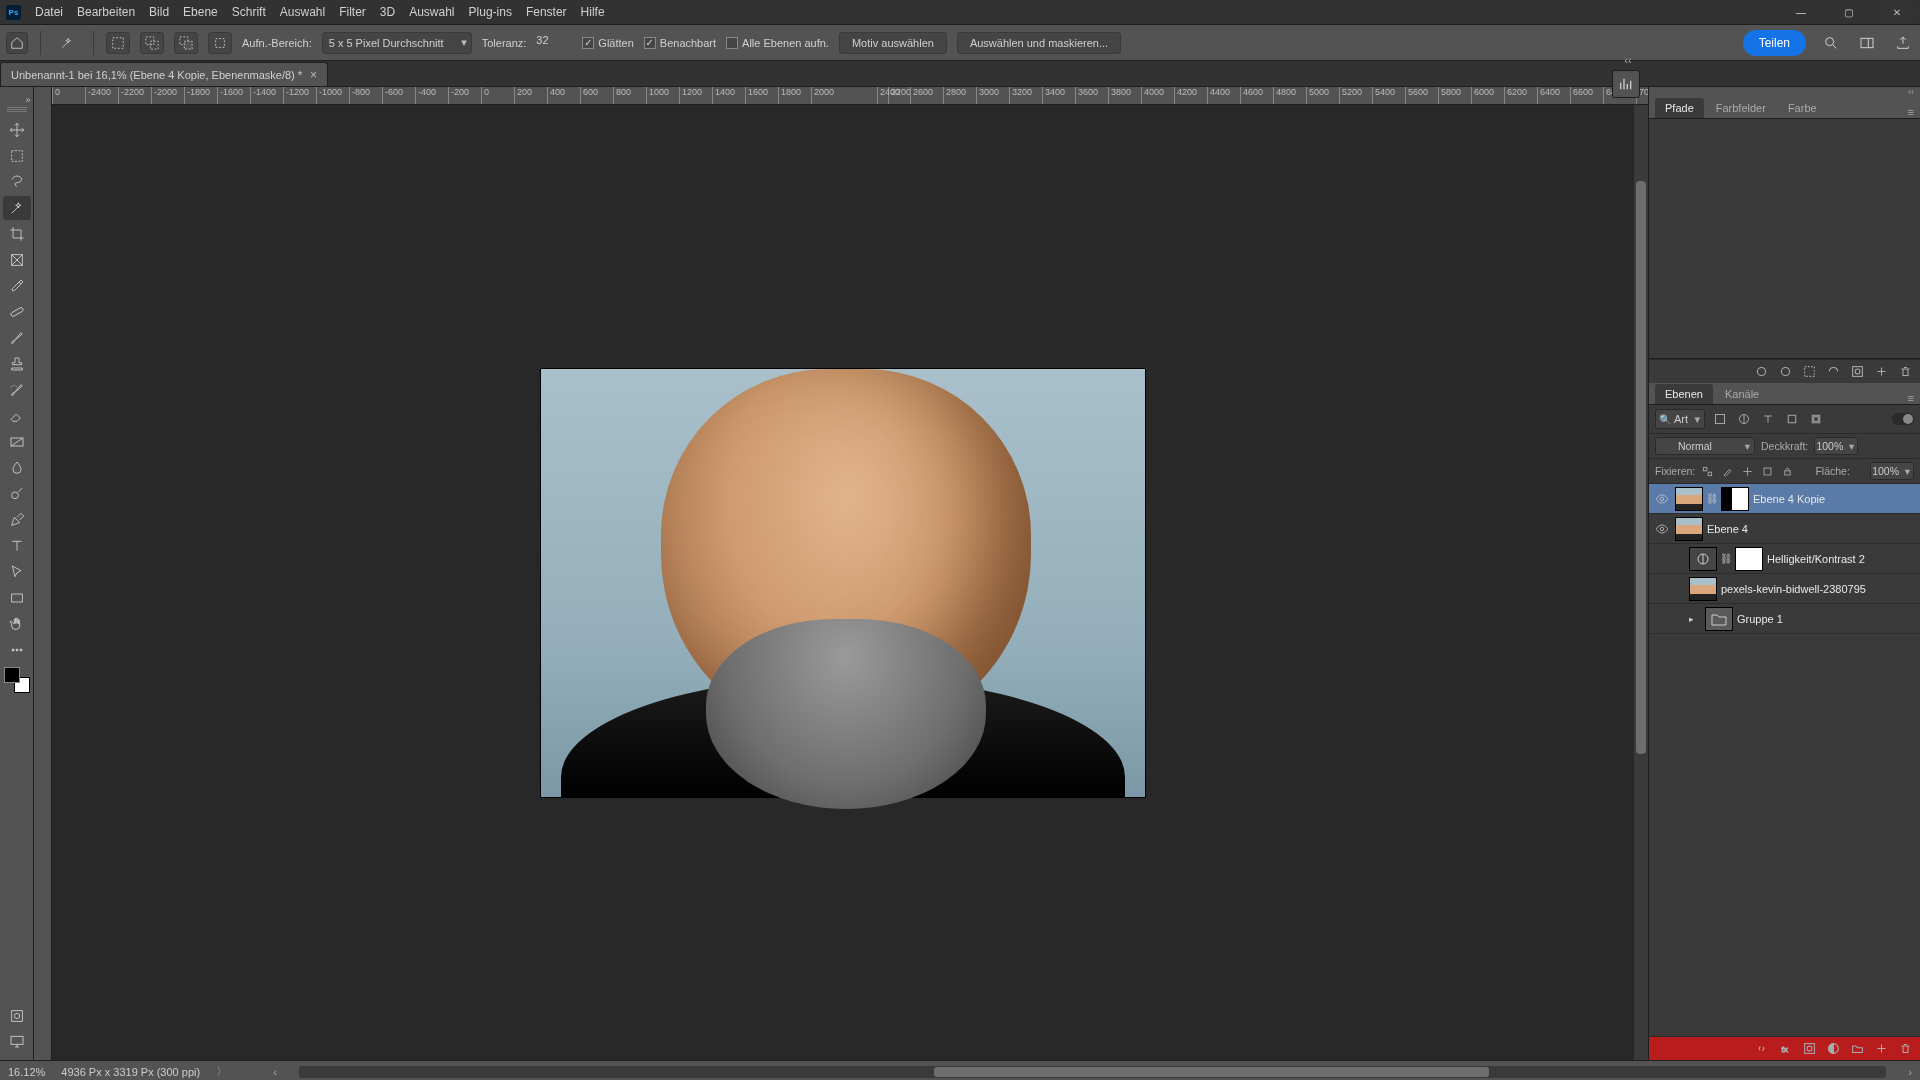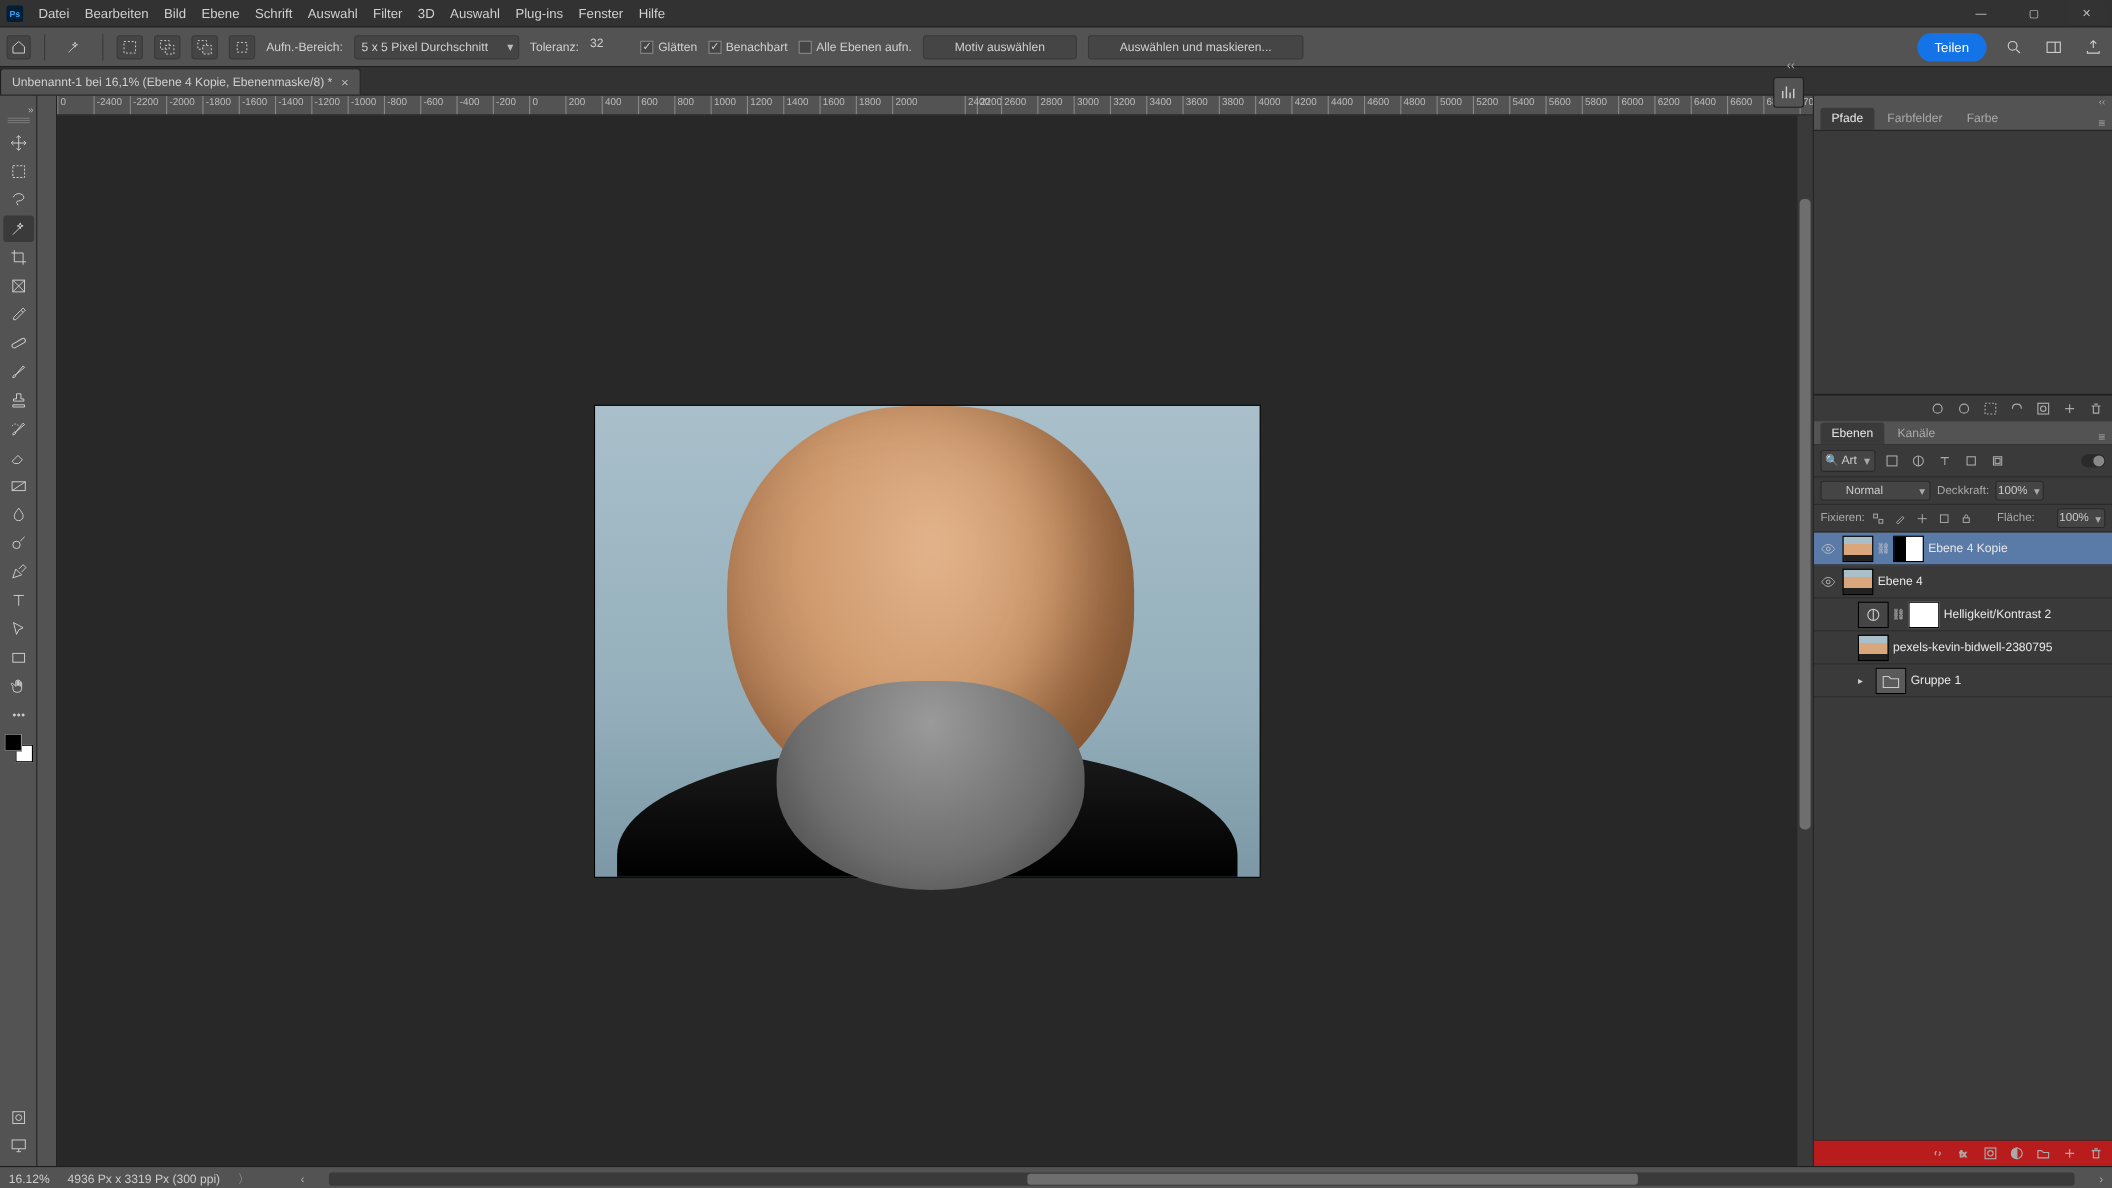--- a/index.html
+++ b/index.html
@@ -20,21 +20,21 @@
 .optionsbar .sep { width:1px; height:24px; background:#3a3a3a; margin:0 2px;}
 .optionsbar .mini-btn { width:24px; height:22px; border:1px solid #3a3a3a; background:#454545; border-radius:3px; display:flex; align-items:center; justify-content:center;}
 .optionsbar .mini-btn svg, .optionsbar .home-icon svg, .optionsbar .tool-icon svg { width:14px; height:14px; fill:#d0d0d0; stroke:#d0d0d0;}
 .optionsbar label { font-size:11px; color:#d0d0d0; }
 .optionsbar .combo { height:22px; background:#454545; border:1px solid #3a3a3a; border-radius:3px; padding:0 18px 0 6px; display:flex; align-items:center; min-width:150px; position:relative; font-size:11px;}
 .optionsbar .combo::after{content:"▾"; position:absolute; right:4px; color:#bbb;}
 .optionsbar .num-field { width:36px; height:18px; background:transparent; border:none; color:#d0d0d0; text-align:left; font-size:11px;}
 .optionsbar .chk { width:12px; height:12px; border:1px solid #888; background:#454545; display:inline-flex; align-items:center; justify-content:center; margin-right:4px; color:#d0d0d0; font-size:10px; line-height:1;}
 .optionsbar .chk.checked::before{content:"✓";}
 .optionsbar .btn-text { height:22px; padding:0 10px; display:flex; align-items:center; background:transparent; border:none; color:#d0d0d0; font-size:11px; }
-.optionsbar .btn-text.boxed{ border:1px solid #3a3a3a; border-radius:3px; background:#454545; padding:0 28px;}
+.optionsbar .btn-text.boxed{ border:1px solid #3a3a3a; border-radius:3px; background:#454545; padding:0 12px;}
 .optionsbar .right-cluster{ margin-left:auto; display:flex; align-items:center; gap:14px;}
 .optionsbar .share-btn { height:26px; padding:12px 16px; background:#1473e6; color:#fff; border-radius:13px; font-size:12px; display:flex; align-items:center;}
 .optionsbar .icon-btn{ width:22px; height:22px; display:flex; align-items:center; justify-content:center; }
 .optionsbar .icon-btn svg{ width:16px; height:16px; fill:none; stroke:#d0d0d0; stroke-width:1.5;}
 
 
 .doctabs { height:26px; background:#323232; display:flex; align-items:flex-end; border-bottom:1px solid #1e1e1e;}
 .doctab { height:24px; background:#535353; border:1px solid #1e1e1e; border-bottom:none; border-radius:3px 3px 0 0; padding:0 10px; display:flex; align-items:center; gap:8px; font-size:11px; color:#d0d0d0;}
 .doctab .close-x{ color:#bbb; font-size:12px;}
 

